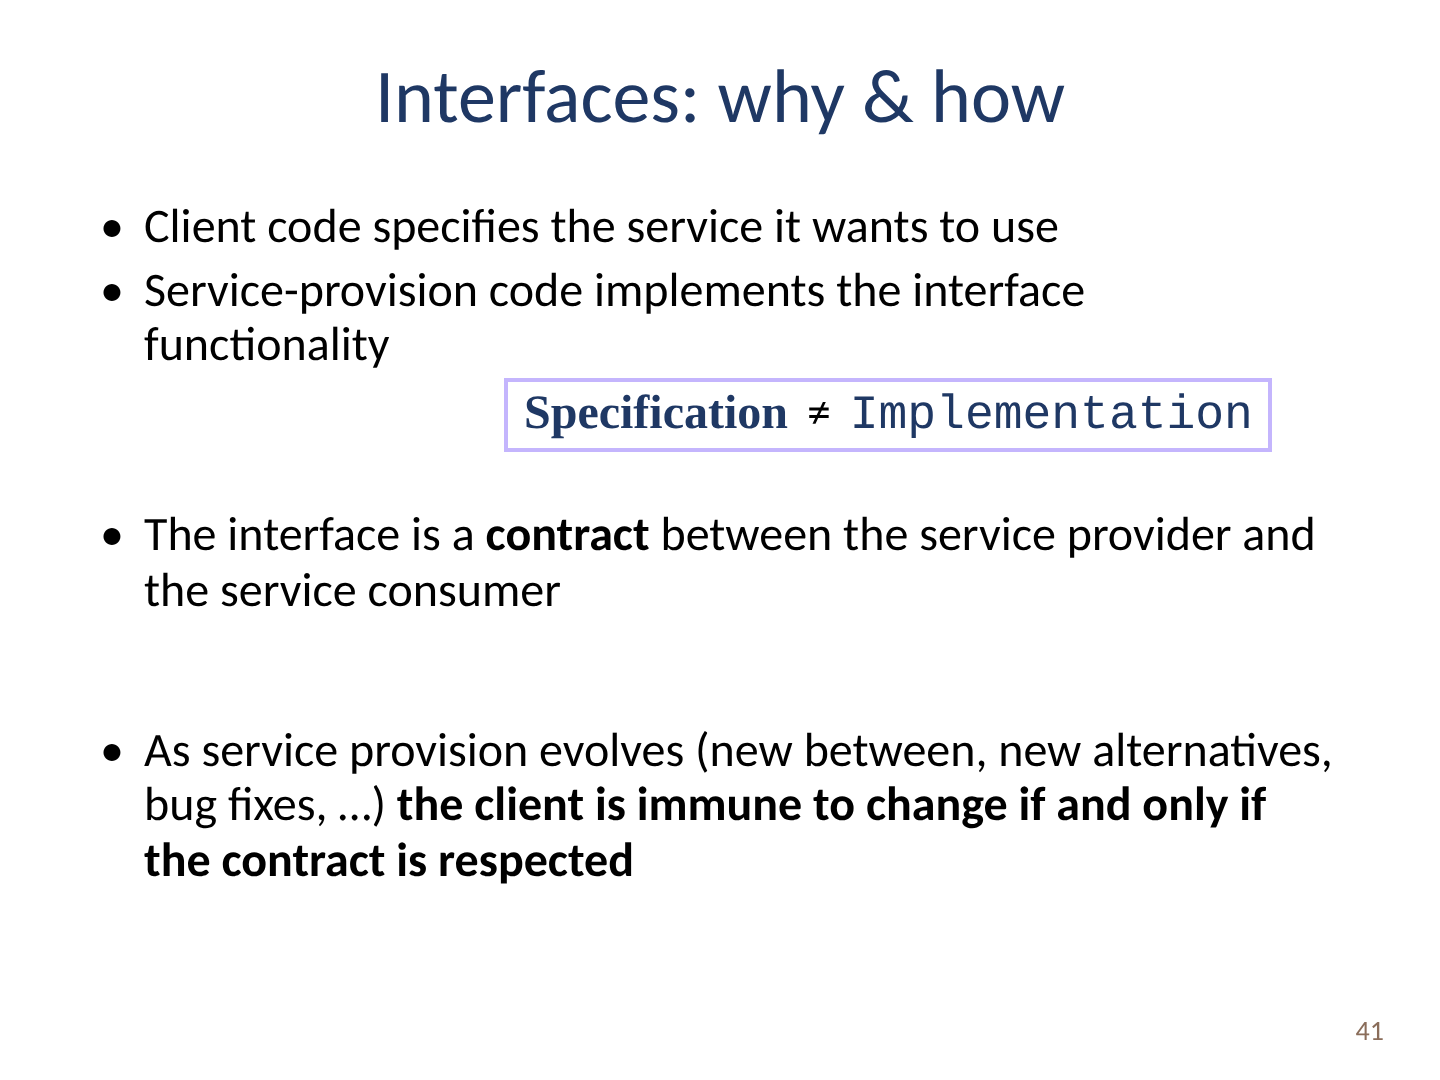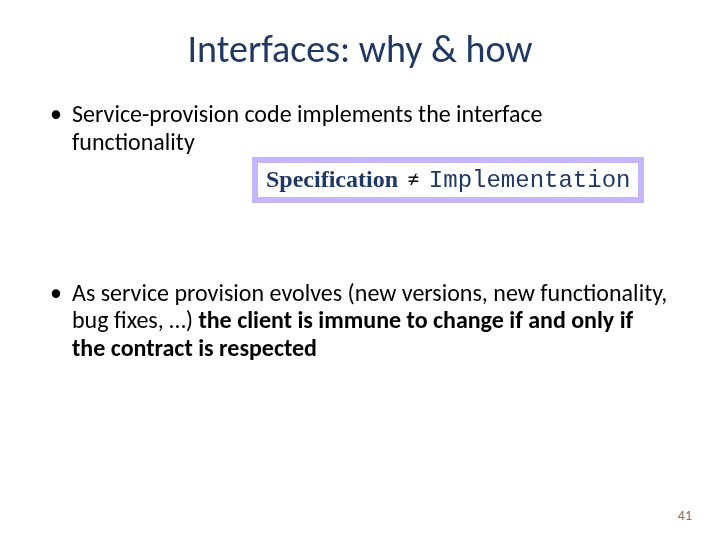--- a/index.html
+++ b/index.html
@@ -47,21 +47,21 @@
     top: 0;
     color: #000;
     font-size: 24px;
     line-height: 1.15;
   }
   .gap {
     height: 24px;
   }
   .spec-box {
     display: inline-block;
-    border: 6px solid #c4b5fd;
+    border: 2px solid #c4b5fd;
     padding: 2px 8px 2px 8px;
     margin-left: 180px;
     margin-top: 2px;
     font-size: 24px;
     white-space: nowrap;
   }
   .spec-word {
     font-family: "Comic Sans MS", "Comic Sans", cursive;
     color: #1f3864;
     font-weight: 700;
@@ -86,35 +86,43 @@
 </style>
 </head>
 <body>
 
 <div class="slide">
 
   <div class="title">Interfaces: why &amp; how</div>
 
   <ul class="body">
     <li>
+      <span>Client code specifies the service it wants to use</span>
+    </li>
+    <li>
       <span>Service-provision code implements the interface functionality</span>
       <div class="spec-box">
         <span class="spec-word">Specification</span>
         <span class="ne">≠</span>
         <span class="impl-word">Implementation</span>
       </div>
     </li>
   </ul>
 
   <div class="gap"></div>
 
+  <ul class="body">
+    <li>
+      <span>The interface is a </span><span class="bold">contract</span><span> between the service provider and the service consumer</span>
+    </li>
+  </ul>
 
   <div class="gap"></div>
   <div class="gap"></div>
 
   <ul class="body">
     <li>
-      <span>As service provision evolves (new versions, new functionality, bug fixes, …) </span><span class="bold">the client is immune to change if and only if the contract is respected</span>
+      <span>As service provision evolves (new between, new alternatives, bug fixes, …) </span><span class="bold">the client is immune to change if and only if the contract is respected</span>
     </li>
   </ul>
 
   <div class="pagenum">41</div>
 </div>
 
 </body></html>

